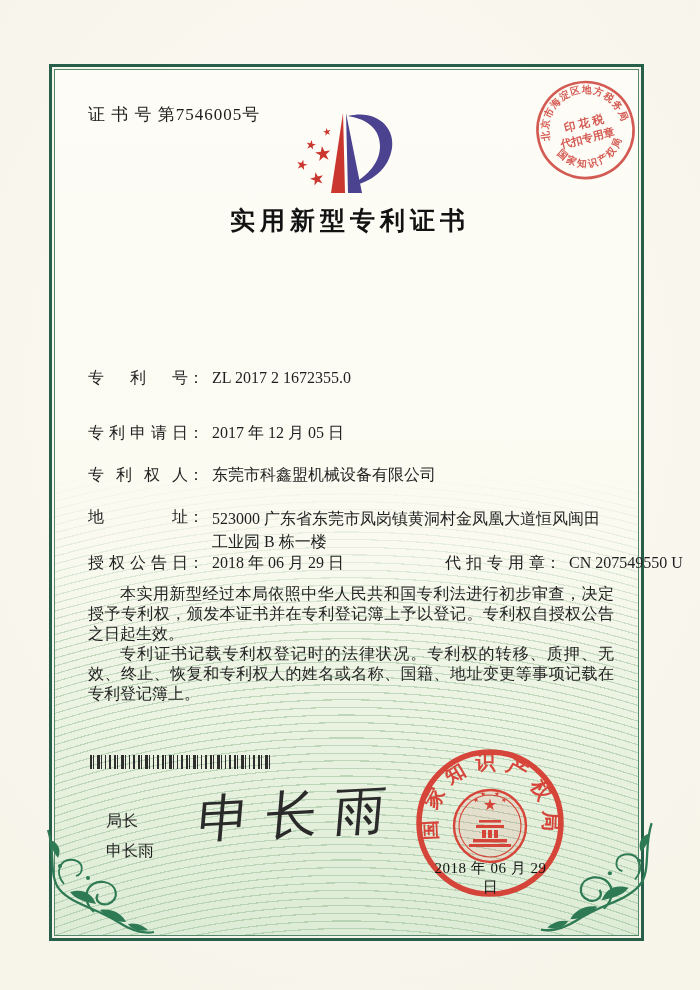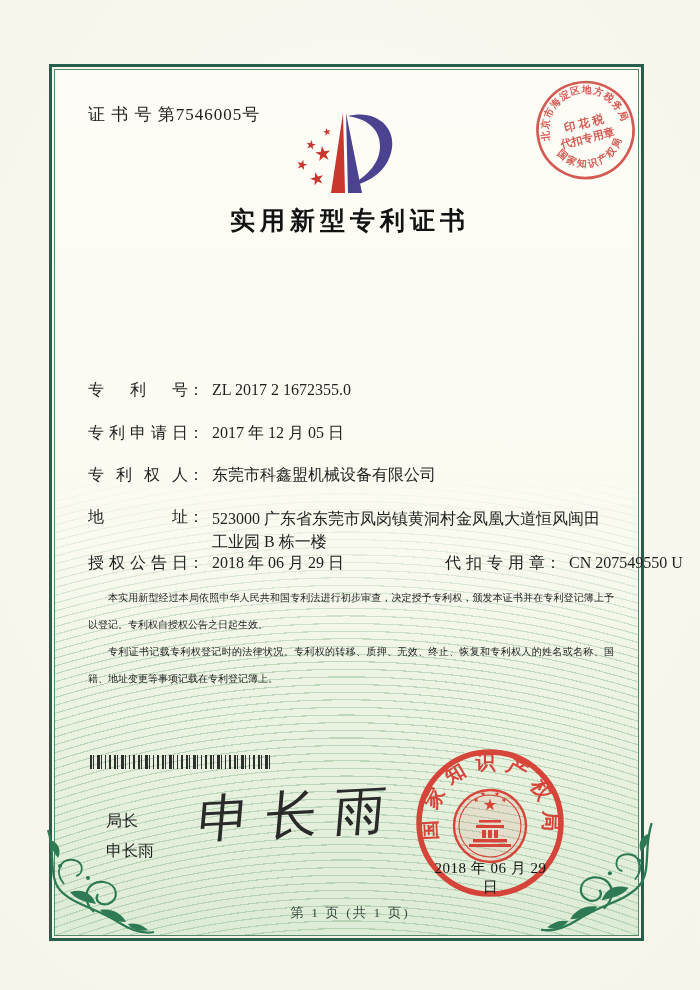--- a/index.html
+++ b/index.html
@@ -28,22 +28,22 @@
   .title{position:absolute;left:0;top:204px;width:700px;text-align:center;
     font-size:25px;font-weight:bold;letter-spacing:5px;color:#121212;}
   
   .row{position:absolute;left:88px;font-size:16px;color:#1f1f1f;white-space:nowrap;}
   .row .lbl{display:inline-block;width:100px;text-align:justify;text-align-last:justify;}
   .row .val{margin-left:8px;}
   .row.addr{white-space:normal;}
   .row.addr .val{display:inline-block;vertical-align:top;white-space:pre-line;width:400px;line-height:23px;}
   .pair2{position:absolute;left:357px;top:0;}
   
-  .body-text{position:absolute;left:88px;top:584px;width:526px;font-size:10px;
-    line-height:27px;text-align:justify;color:#242424;}
+  .body-text{position:absolute;left:88px;top:584px;width:526px;font-size:16px;
+    line-height:20px;text-align:justify;color:#242424;}
   .body-text p{margin:0;text-indent:2em;}
   
   .barcode{position:absolute;left:90px;top:755px;width:182px;height:14px;
     background:repeating-linear-gradient(90deg,
       #2e2e2e 0 2px,rgba(0,0,0,0) 2px 3px,
       #2e2e2e 3px 4px,rgba(0,0,0,0) 4px 7px,
       #2e2e2e 7px 10px,rgba(0,0,0,0) 10px 11px,
       #2e2e2e 11px 12px,rgba(0,0,0,0) 12px 15px,
       #2e2e2e 15px 16px,rgba(0,0,0,0) 16px 19px,
       #2e2e2e 19px 21px,rgba(0,0,0,0) 21px 24px);}
@@ -100,21 +100,21 @@
       <text font-size="9.8" fill="#cf453d" font-weight="bold" letter-spacing="2">
         <textPath href="#stampBottom" startOffset="50%" text-anchor="middle">国家知识产权局</textPath>
       </text>
       <text x="55" y="52" text-anchor="middle" font-size="11.5" font-weight="bold" fill="#cf453d">印 花 税</text>
       <text x="55" y="67" text-anchor="middle" font-size="11" font-weight="bold" fill="#cf453d">代扣专用章</text>
     </svg>
   </div>
 
   <div class="title">实用新型专利证书</div>
 
-  <div class="row" style="top:380px">
+  <div class="row" style="top:368px">
     <span class="lbl">专　利　号</span><span>：</span><span class="val">ZL 2017 2 1672355.0</span>
   </div>
   <div class="row" style="top:423px">
     <span class="lbl">专利申请日</span><span>：</span><span class="val">2017 年 12 月 05 日</span>
   </div>
   <div class="row" style="top:465px">
     <span class="lbl">专 利 权 人</span><span>：</span><span class="val">东莞市科鑫盟机械设备有限公司</span>
   </div>
   <div class="row addr" style="top:507px">
     <span class="lbl">地　　　址</span><span>：</span><span class="val">523000 广东省东莞市凤岗镇黄洞村金凤凰大道恒风闽田
@@ -190,15 +190,14 @@
       <path d="M24,58 C14,46 20,32 34,34 C44,36 44,48 36,50" stroke-width="1.8"></path>
       <path d="M10,14 C18,16 22,24 18,32 C14,26 10,22 10,14 Z" fill="#2e7a54" stroke="none"></path>
       <path d="M30,66 C44,62 52,68 56,78 C46,76 36,74 30,66 Z" fill="#2e7a54" stroke="none"></path>
       <path d="M60,84 C72,82 82,88 86,96 C76,96 66,92 60,84 Z" fill="#2e7a54" stroke="none"></path>
       <path d="M88,98 C96,96 104,100 108,104 C100,106 92,104 88,98 Z" fill="#2e7a54" stroke="none"></path>
       <circle cx="20" cy="40" r="2" fill="#2e7a54" stroke="none"></circle>
       <circle cx="48" cy="52" r="2" fill="#2e7a54" stroke="none"></circle>
     </svg>
   </div>
 
-  <div class="footer">第 1 页 (共 1 页)</div>
 
 </div>
 
 </body></html>

